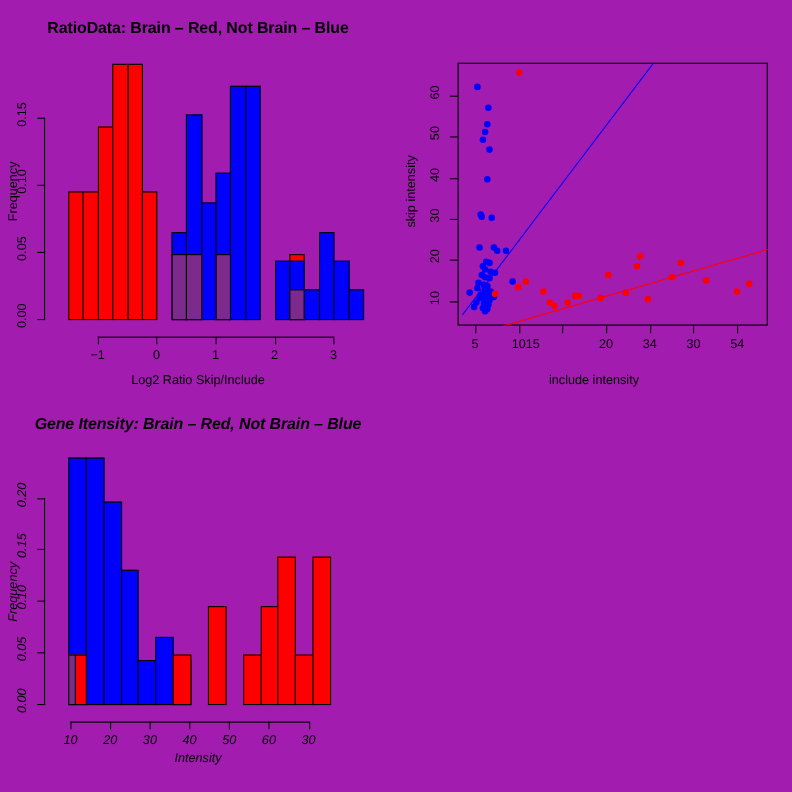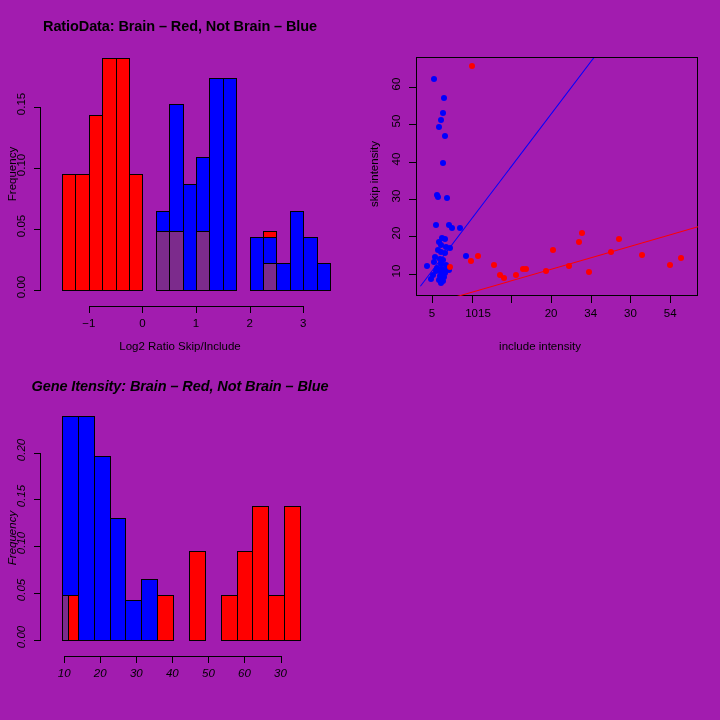--- a/index.html
+++ b/index.html
@@ -203,20 +203,21 @@
           <div class="pt" style="left:222.3943661971831px;top:194.2953125px;width:6px;height:6px;background:#FF0000;"></div>
           <div class="pt" style="left:250.19718309859155px;top:204.0046875px;width:6px;height:6px;background:#FF0000;"></div>
           <div class="pt" style="left:261.3183098591549px;top:197.28281249999998px;width:6px;height:6px;background:#FF0000;"></div>
         </div>
       </div>
   </div>
 
   <div class="panel" id="p3" style="left:0;top:360px;width:360px;height:360px;font-style:italic;">
     <div class="ptitle" id="p3-title" style="top:18px;left:0;">Gene Itensity: Brain – Red, Not Brain – Blue</div>
     <div class="ylab" id="p3-ylab" style="left:-48px;top:172px;width:120px;">Frequency</div>
+    <div class="axlab" id="p3-xlab" style="top:324px;left:0;">Intensity</div>
     <div id="p3-plot" style="position:absolute;left:0;top:0;width:360px;height:360px;">
         <div class="axisline" style="left:40px;top:92.5px;width:1px;height:188.5px;"></div>
         <div class="axisline" style="left:34px;top:280px;width:7px;height:1px;"></div>
         <div class="ticklbl vert" style="left:2px;top:271px;width:38px;text-align:center;">0.00</div>
         <div class="axisline" style="left:34px;top:233.125px;width:7px;height:1px;"></div>
         <div class="ticklbl vert" style="left:2px;top:224.125px;width:38px;text-align:center;">0.05</div>
         <div class="axisline" style="left:34px;top:186.25px;width:7px;height:1px;"></div>
         <div class="ticklbl vert" style="left:2px;top:177.25px;width:38px;text-align:center;">0.10</div>
         <div class="axisline" style="left:34px;top:139.375px;width:7px;height:1px;"></div>
         <div class="ticklbl vert" style="left:2px;top:130.375px;width:38px;text-align:center;">0.15</div>

